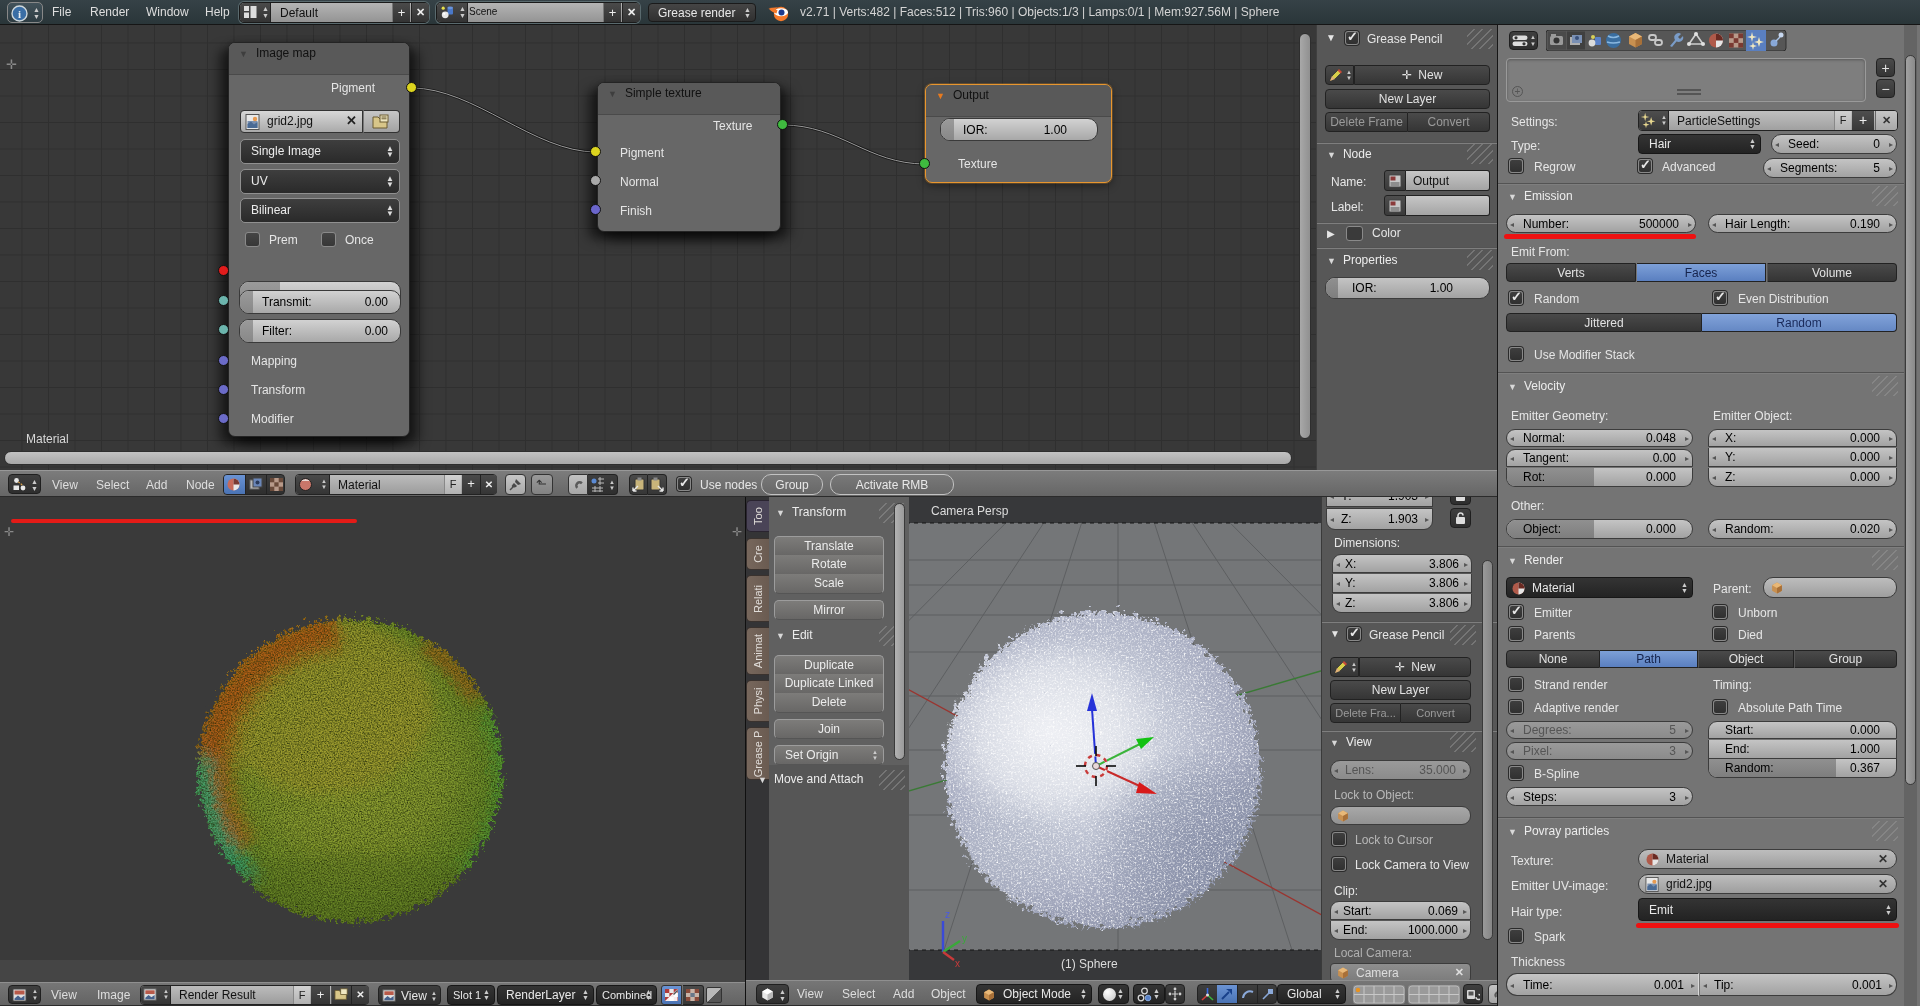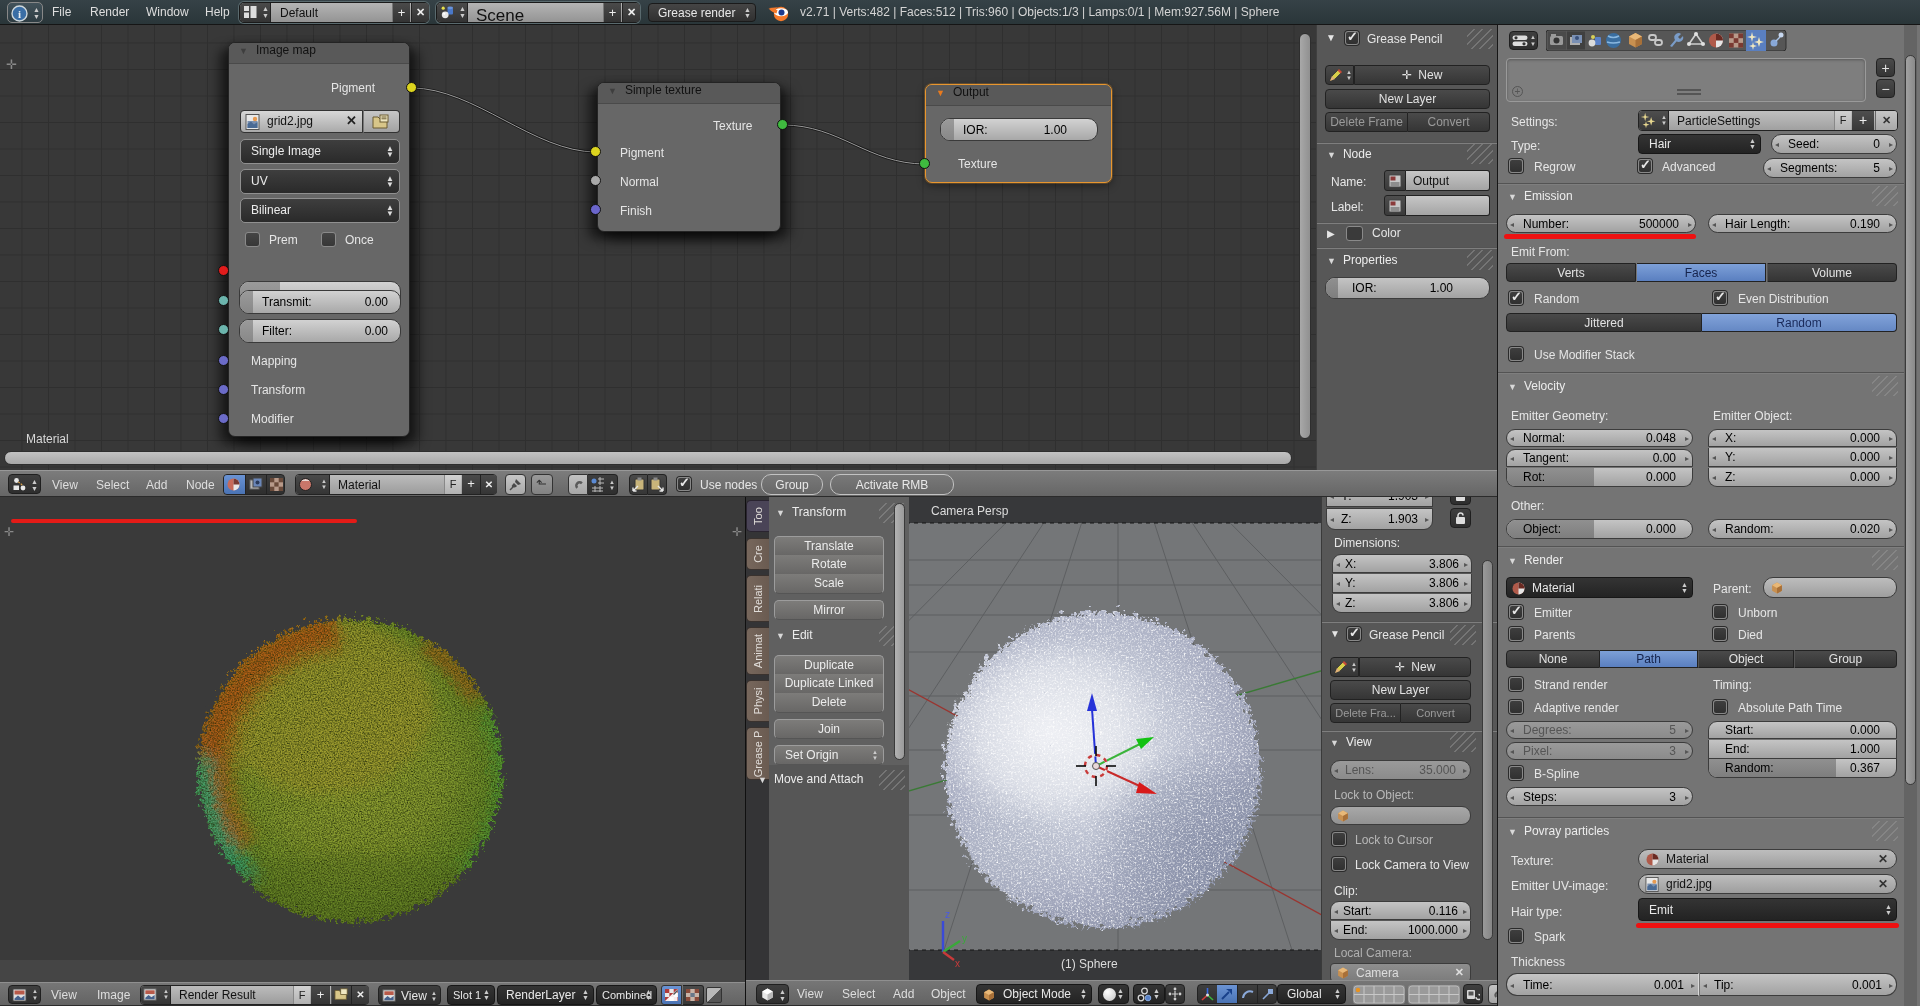--- a/index.html
+++ b/index.html
@@ -28,21 +28,21 @@
 .grip{position:absolute;width:26px;height:20px;background:repeating-linear-gradient(135deg,transparent 0 4.5px,#9a9a9a 4.5px 6px);opacity:.45;}
 .menu{color:#dedede;font-size:12px;position:absolute;}
 
 #topbar{position:absolute;left:0;top:0;width:1920px;height:25px;background:linear-gradient(#364247,#2a3639);border-bottom:1px solid #151515;}
 
 #nodeed{position:absolute;left:0;top:25px;width:1497px;height:472px;background:#383838;overflow:hidden;}
 #nodegrid{position:absolute;left:0;top:0;width:1320px;height:472px;
  background-image:linear-gradient(#2f2f2f 1px,transparent 1px),linear-gradient(90deg,#2f2f2f 1px,transparent 1px);
  background-size:26.5px 26.5px;background-position:-5px -9px;}
 .node{position:absolute;background:#676767;border:1px solid #242424;border-radius:7px;box-shadow:-9px 7px 12px rgba(0,0,0,.5),9px 7px 12px rgba(0,0,0,.5),0 3px 8px rgba(0,0,0,.35);}
-.node .nhdr{position:absolute;left:0;top:0;right:0;height:21px;background:#595959;border-radius:6px 6px 0 0;border-bottom:1px solid #4a4a4a;color:#111;font-size:12px;line-height:15px;}
+.node .nhdr{position:absolute;left:0;top:0;right:0;height:32px;background:#595959;border-radius:6px 6px 0 0;border-bottom:1px solid #4a4a4a;color:#111;font-size:12px;line-height:21px;}
 .node .nhdr .tri{display:inline-block;margin:0 8px 0 10px;font-size:9px;color:#3e3e3e;}
 .sock{position:absolute;width:11px;height:11px;border-radius:50%;border:1px solid #111;}
 .ndd{position:absolute;border-radius:5px;background:linear-gradient(#3e3e3e,#2a2a2a);border:1px solid #909090;color:#ececec;font-size:12px;padding-left:28px;}
 .ndd .ar{position:absolute;right:5px;top:50%;transform:translateY(-50%);font-size:8px;line-height:6px;color:#ddd;text-align:center;}
 .nsl{position:absolute;border-radius:10px;background:linear-gradient(#d2d2d2,#a8a8a8);border:1px solid #3a3a3a;color:#000;font-size:12px;overflow:hidden;}
 .nsl .lab{position:absolute;left:14px;top:50%;transform:translateY(-50%);white-space:nowrap;}
 .nsl .val{position:absolute;right:14px;top:50%;transform:translateY(-50%);white-space:nowrap;}
 .nsl .fill{position:absolute;left:0;top:0;bottom:0;}
 .cl,.dl,.menu,.phdr,.sl .lab,.sl .val{white-space:nowrap;}
 .nchk{position:absolute;width:15px;height:15px;border-radius:3px;background:linear-gradient(#454545,#373737);border:1px solid #8a8a8a;}
@@ -356,21 +356,21 @@
       <div class="abs" style="left:0;top:0;width:31px;height:19px;background:linear-gradient(#4a4a4a,#333);border-radius:4px 0 0 4px;border-right:1px solid #222;">
         <svg class="abs" style="left:3px;top:2px" width="15" height="15" viewBox="0 0 15 15">
             <circle cx="3.2" cy="3.2" r="1.6" fill="#e8e04a"></circle>
             <rect x="7.5" y="2.5" width="5.5" height="7" rx="1" fill="#4a78c8"></rect>
             <ellipse cx="10.2" cy="2.8" rx="2.8" ry="1.4" fill="#6a94dc"></ellipse>
             <circle cx="5.2" cy="9.8" r="3.4" fill="#e8e8e8"></circle>
             <circle cx="4.2" cy="8.8" r="1.1" fill="#fff"></circle>
           </svg>
         <div class="abs" style="right:1px;top:2px;color:#ccc;font-size:7px;line-height:7px;">▲<br>▼</div>
       </div>
-      <div class="abs" style="left:39px;top:3px;color:#111;font-size:17px;">Scene</div>
+      <div class="abs" style="left:32px;top:3px;color:#111;font-size:10px;">Scene</div>
       <div class="abs" style="left:166px;top:0px;width:18px;height:19px;background:linear-gradient(#4a4a4a,#333);color:#eee;font-size:13px;text-align:center;line-height:19px;border-left:1px solid #777;">+</div>
       <div class="abs" style="left:185px;top:0px;width:18px;height:19px;background:linear-gradient(#4a4a4a,#333);color:#eee;font-size:11px;text-align:center;line-height:19px;border-left:1px solid #222;border-radius:0 4px 4px 0;font-weight:bold;">✕</div>
     </div>
 
     <div class="dd" style="left:648px;top:3px;width:108px;height:19px;background:linear-gradient(#454545,#303030);border-color:#1a1a1a;">
       <div class="lab" style="left:9px;">Grease render</div>
       <div class="ar">▲<br>▼</div>
     </div>
 
     <svg class="abs" style="left:768px;top:4px" width="22" height="18" viewBox="0 0 22 18">
@@ -1038,21 +1038,21 @@
           </svg>
       </div>
       <div class="chk" style="left:10px;top:335px;"></div>
         <div class="cl" style="left:33px;top:336px;color:#b8b8b8;">Lock to Cursor</div>
       <div class="chk" style="left:10px;top:360px;"></div>
         <div class="cl" style="left:33px;top:361px;">Lock Camera to View</div>
       <div class="cl" style="left:12px;top:387px;">Clip:</div>
       <div class="sl" style="left:8px;top:404px;width:141px;height:19px;border-radius:9px 9px 0 0;">
           <div class="la">◂</div>
           <div class="lab" style="left:12px;">Start:</div>
-          <div class="val" style="right:12px;">0.116</div>
+          <div class="val" style="right:12px;">0.069</div>
           <div class="ra">▸</div>
         </div>
       <div class="sl" style="left:8px;top:424px;width:141px;height:19px;border-radius:0 0 9px 9px;border-top:none;">
           <div class="la">◂</div>
           <div class="lab" style="left:12px;">End:</div>
           <div class="val" style="right:12px;">1000.000</div>
           <div class="ra">▸</div>
         </div>
       <div class="cl" style="left:12px;top:449px;color:#b0b0b0;">Local Camera:</div>
       <div class="abs" style="left:8px;top:466px;width:141px;height:19px;border-radius:4px;background:linear-gradient(#8e8e8e,#7c7c7c);border:1px solid #3c3c3c;">

